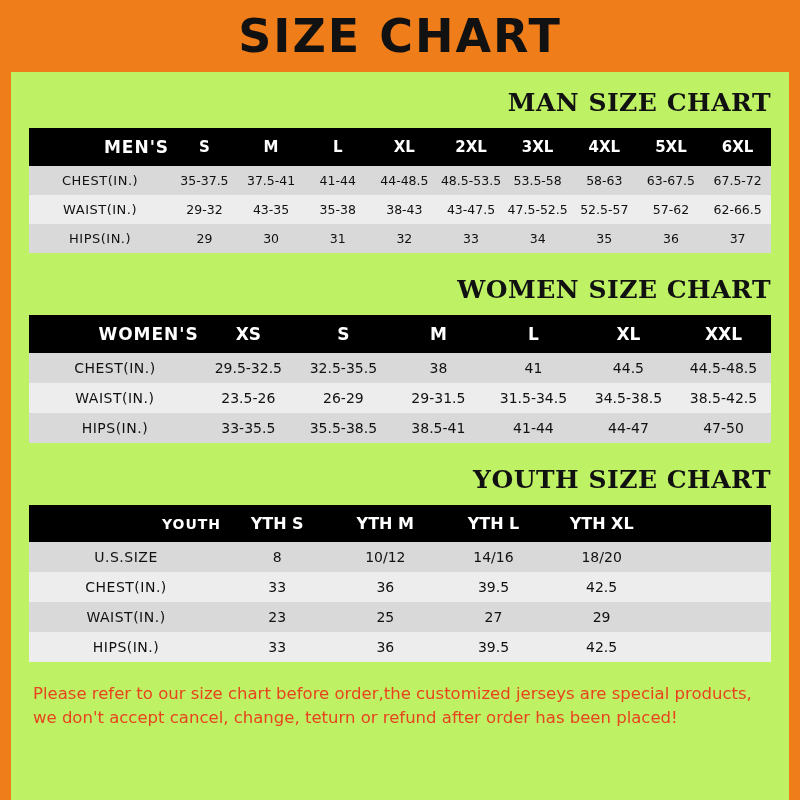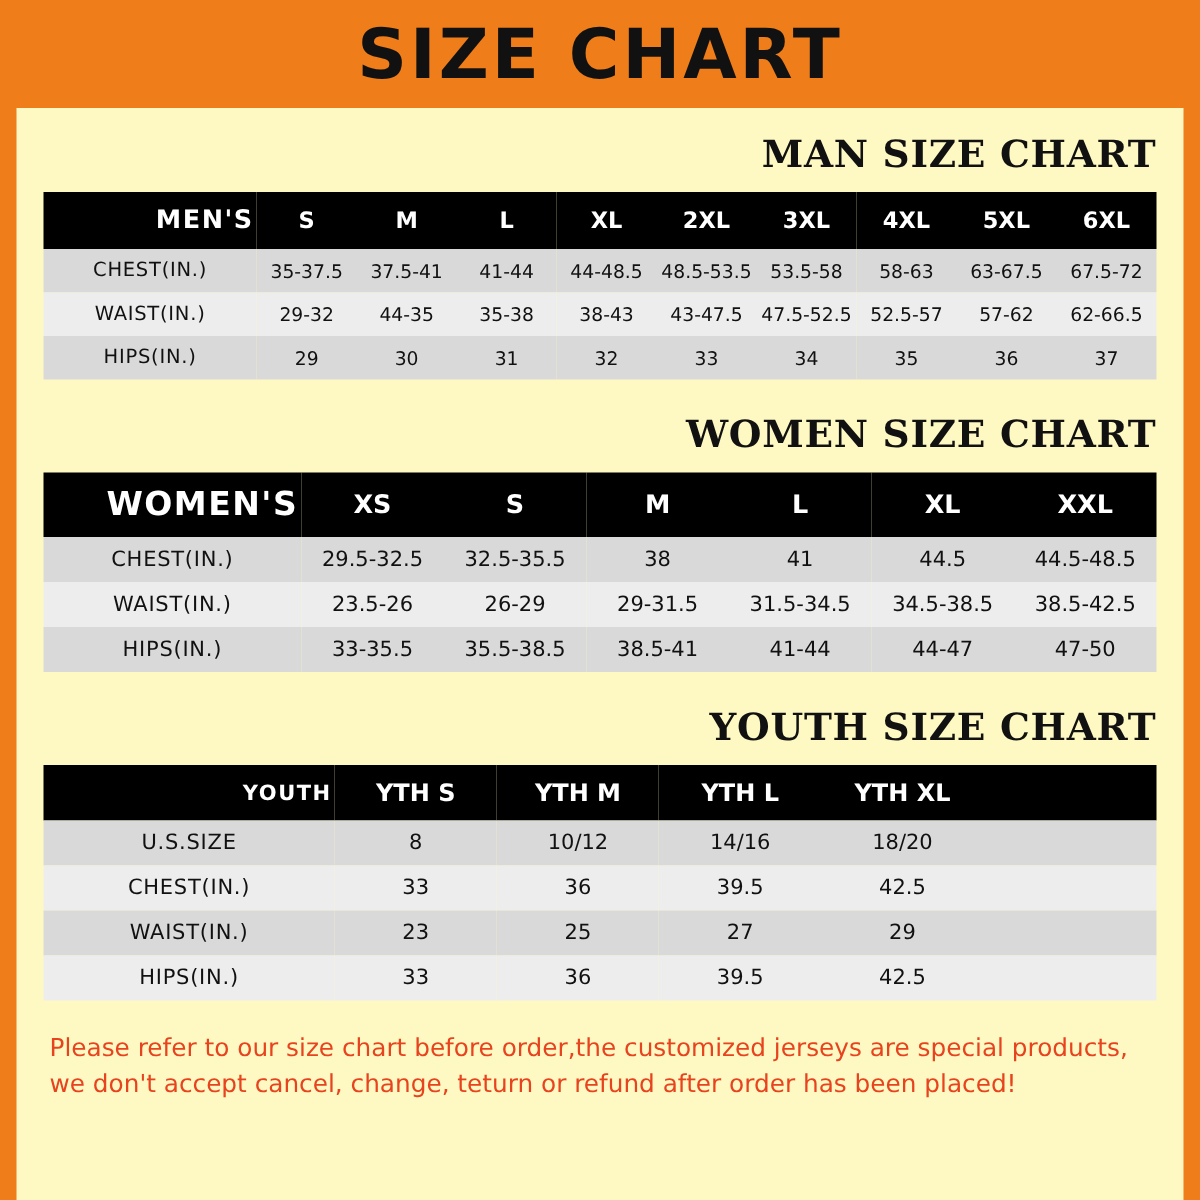--- a/index.html
+++ b/index.html
@@ -10,21 +10,21 @@
     width: 800px;
     height: 800px;
     background: #ffffff;
     font-family: "DejaVu Sans", sans-serif;
     overflow: hidden;
   }
   .page {
     width: 800px;
     height: 800px;
     position: relative;
-    background: #fef9c3;
+    background: #bef264;
     box-sizing: border-box;
     border-left: 11px solid #ef7d1a;
     border-right: 11px solid #ef7d1a;
   }
   .banner {
     position: absolute;
     top: 0;
     left: -11px;
     width: 800px;
     height: 72px;
@@ -94,21 +94,21 @@
   }
 
   
   .men thead th { font-size: 15px; }
   .men thead th.corner { font-size: 17px; }
   .men tbody td { font-size: 12.5px; }
   .men tbody td.rowhead { font-size: 13px; }
 
   
   .women thead th { font-size: 17px; }
-  .women thead th.corner { font-size: 22px; }
+  .women thead th.corner { font-size: 17px; }
   .women tbody td { font-size: 14px; }
   .women tbody td.rowhead { font-size: 14px; }
 
   
   .youth thead th { font-size: 16px; }
   .youth thead th.corner { font-size: 14px; }
   .youth tbody td { font-size: 14px; }
   .youth tbody td.rowhead { font-size: 14px; }
 
   .notice {
@@ -158,21 +158,21 @@
           <td>44-48.5</td>
           <td>48.5-53.5</td>
           <td>53.5-58</td>
           <td>58-63</td>
           <td>63-67.5</td>
           <td>67.5-72</td>
         </tr>
         <tr class="even">
           <td class="rowhead">WAIST(IN.)</td>
           <td>29-32</td>
-          <td>44-35</td>
+          <td>43-35</td>
           <td>35-38</td>
           <td>38-43</td>
           <td>43-47.5</td>
           <td>47.5-52.5</td>
           <td>52.5-57</td>
           <td>57-62</td>
           <td>62-66.5</td>
         </tr>
         <tr class="odd">
           <td class="rowhead">HIPS(IN.)</td>

